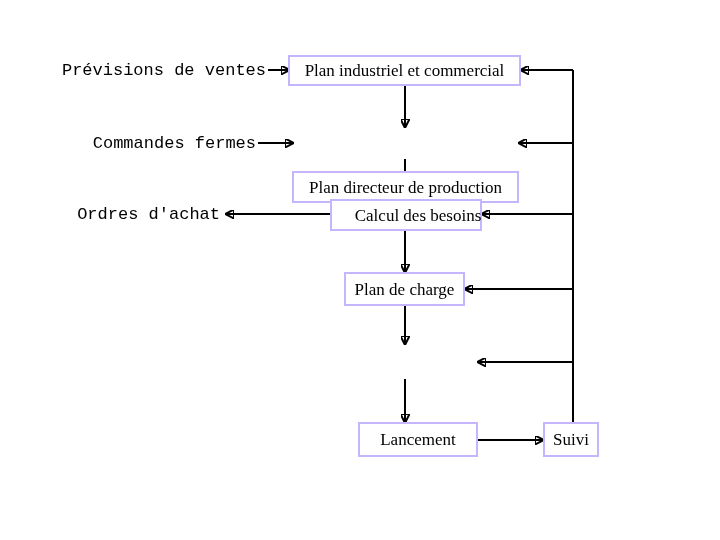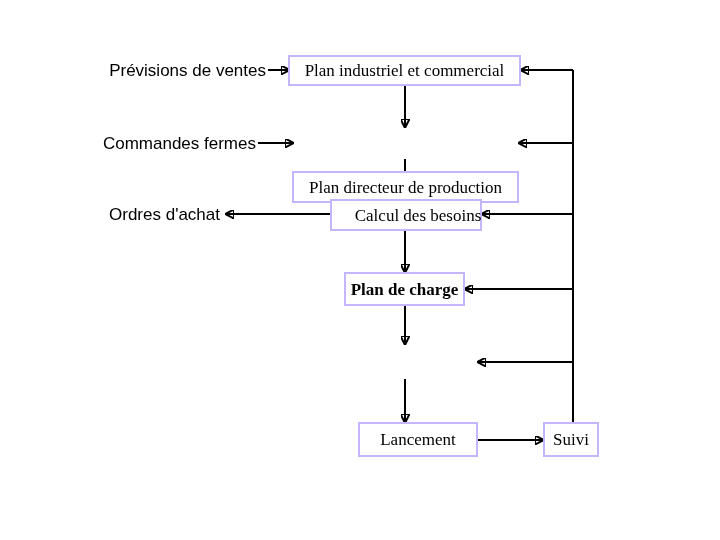--- a/index.html
+++ b/index.html
@@ -29,21 +29,21 @@
     line-height: 1;
     white-space: nowrap;
     letter-spacing: 0px;
   }
   .node.shaded {
     background: #b7b7b7;
   }
   .ext-label {
     position: absolute;
     color: #000000;
-    font-family: Liberation Sans, sans-serif;
+    font-family: Liberation Mono, monospace;
     font-size: 17px;
     line-height: 1;
     white-space: nowrap;
     display: flex;
     align-items: center;
   }
   .ext-label.right-align {
     justify-content: flex-end;
   }
   svg#wires {
@@ -112,21 +112,21 @@
   </div>
 
   <div class="node" style="left:292px; top:127px; width:227px; height:32px;margin-top:44px;">
     <span>Plan directeur de production</span>
   </div>
 
   <div class="node" style="left:330px; top:199px; width:152px; height:32px;padding-left:24px;">
     <span>Calcul des besoins</span>
   </div>
 
-  <div class="node" style="left:344px; top:272px; width:121px; height:34px;font-weight:bold;">
+  <div class="node" style="left:344px; top:272px; width:121px; height:34px;">
     <span>Plan de charge</span>
   </div>
 
 
   <div class="node" style="left:358px; top:422px; width:120px; height:35px;">
     <span>Lancement</span>
   </div>
 
   <div class="node" style="left:543px; top:422px; width:56px; height:35px;">
     <span>Suivi</span>

